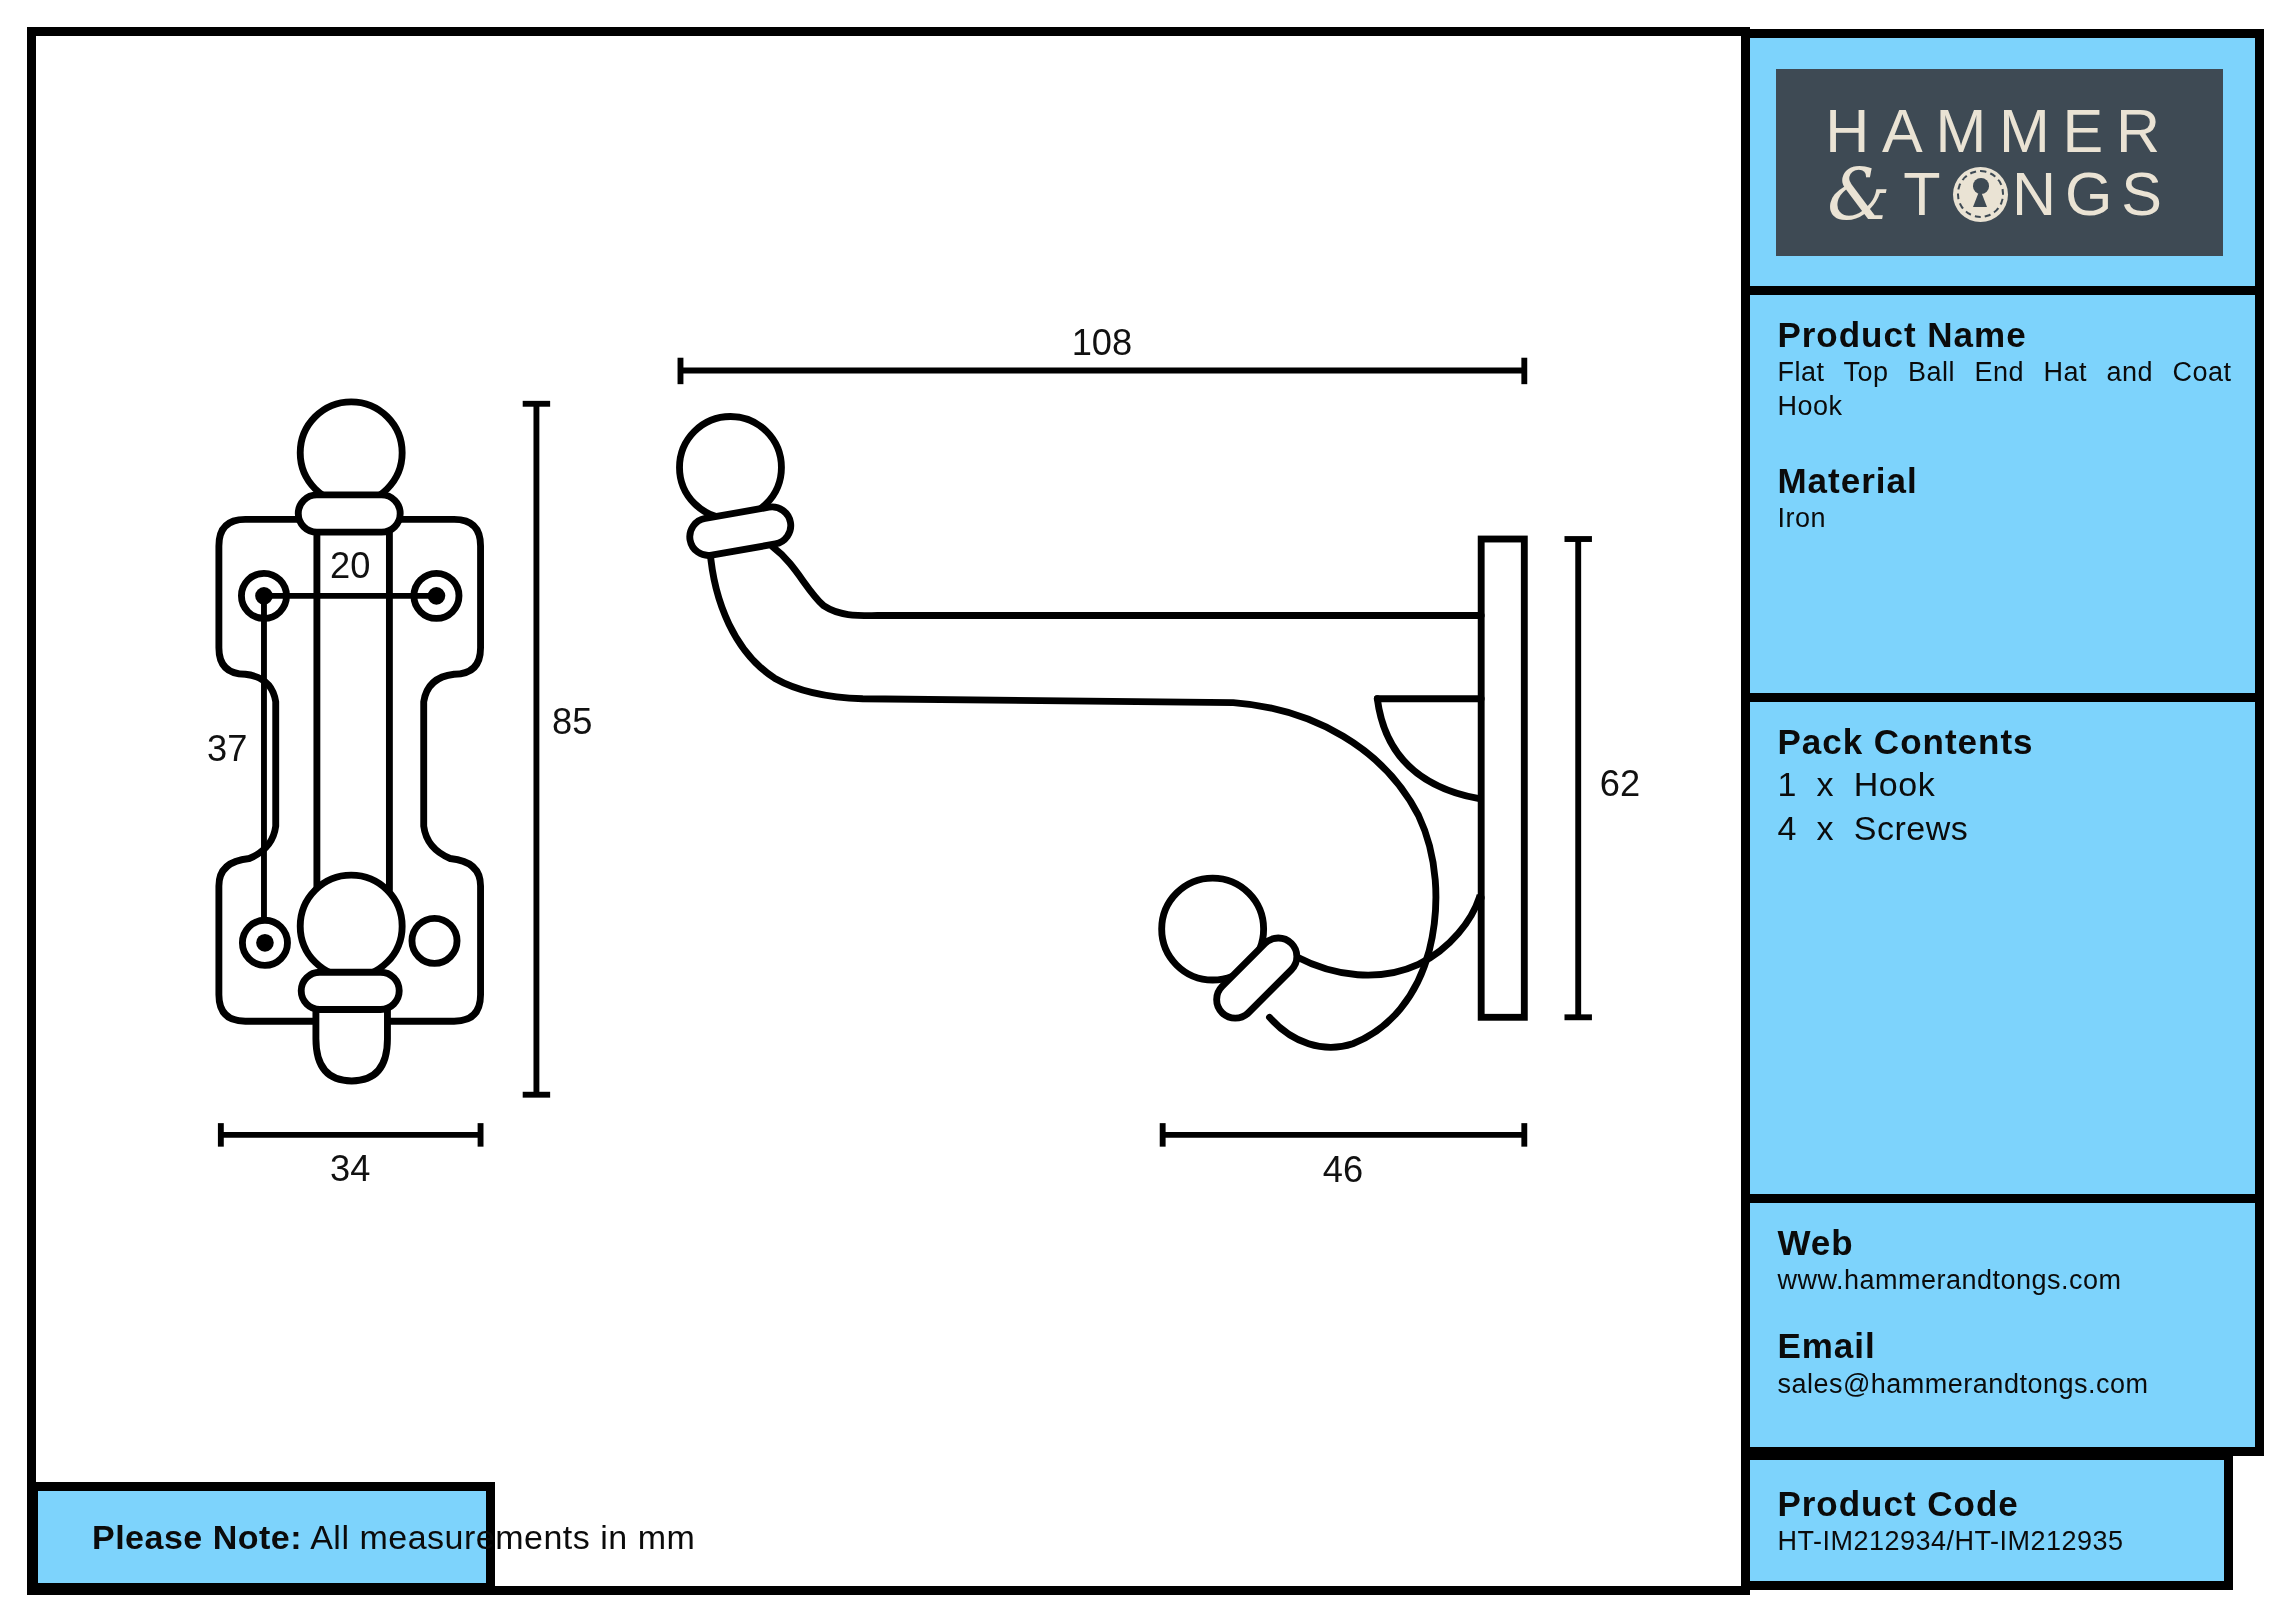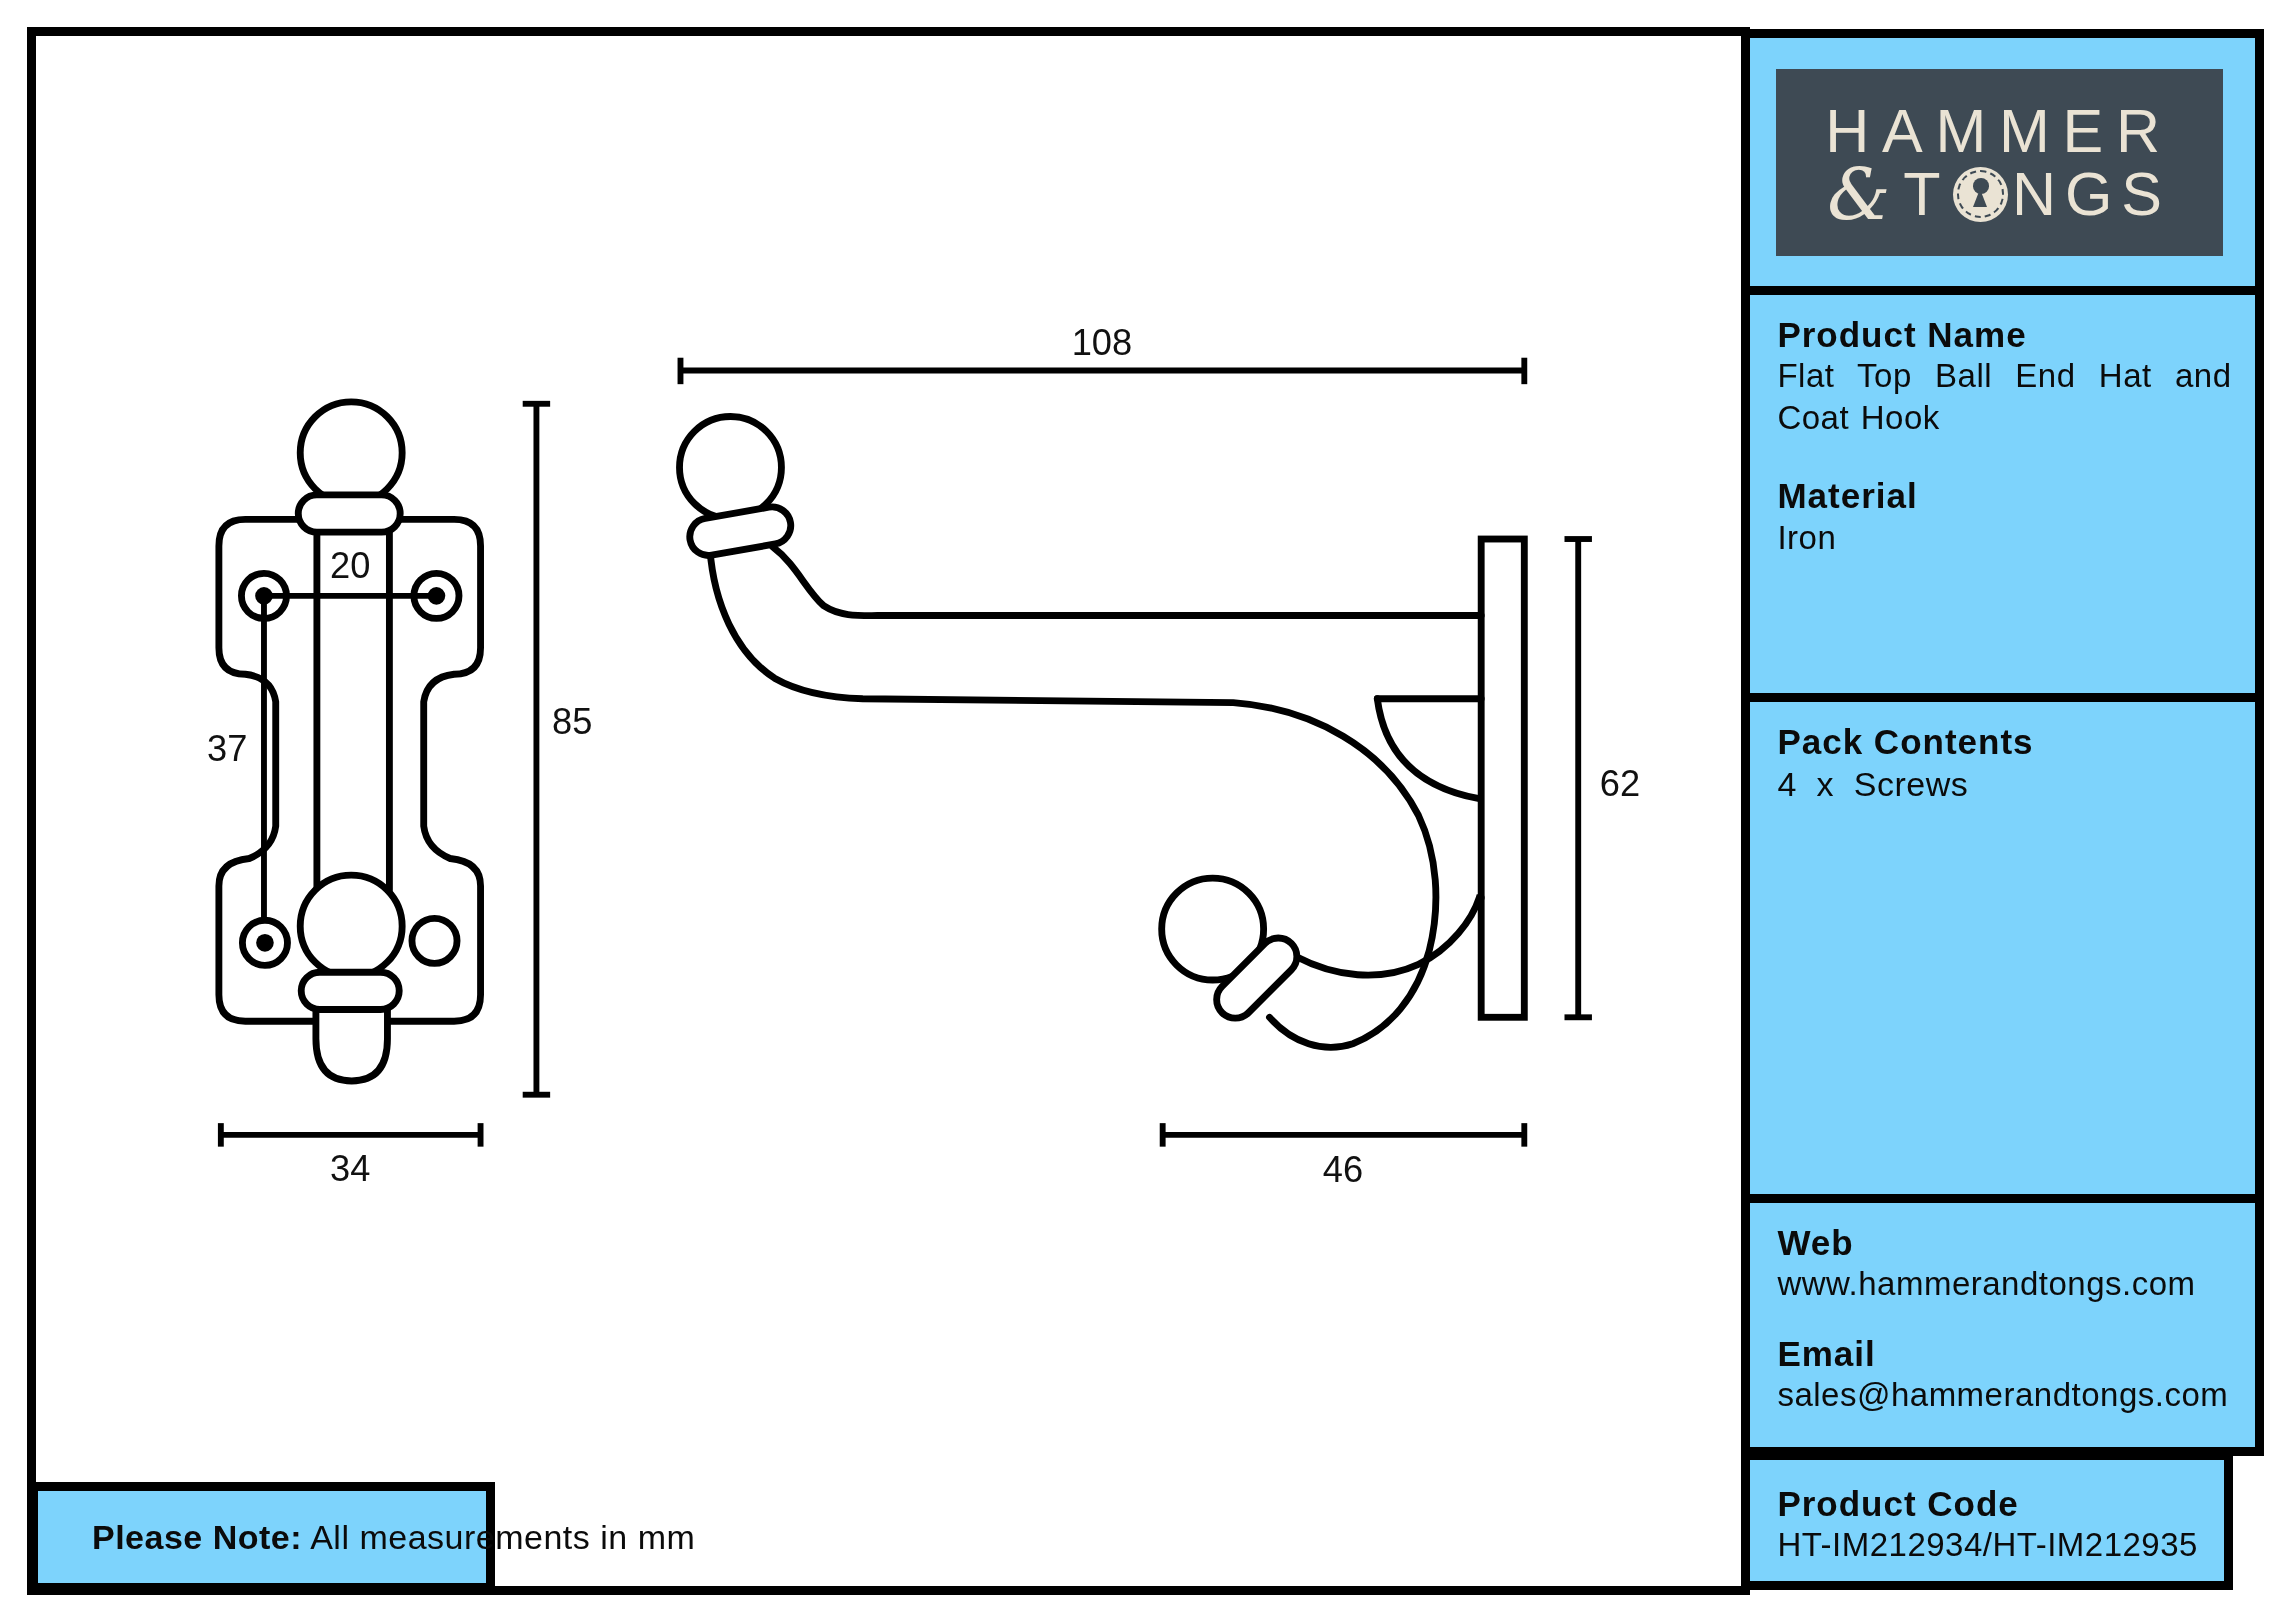--- a/index.html
+++ b/index.html
@@ -10,21 +10,21 @@
   #main-border{left:27.4px;top:27.4px;width:1723px;height:1568px;background:transparent;z-index:0;}
   
   #logo-box{left:1741px;top:29px;width:523px;height:267px;}
   #product-box{left:1741px;top:286px;width:523px;height:417px;}
   #pack-box{left:1741px;top:693px;width:523px;height:511px;}
   #web-box{left:1741px;top:1194px;width:523px;height:262px;}
   #code-box{left:1741px;top:1451px;width:492px;height:139px;}
   #note-box{left:29px;top:1482px;width:466px;height:110px;display:flex;align-items:center;}
   .pad{padding:19.6px 23.5px 0 27.4px;}
   .hdr{font-weight:bold;font-size:35px;letter-spacing:1px;line-height:1.15;}
-  .val{font-size:33px;letter-spacing:0.5px;line-height:1.28;}
+  .val{font-size:27px;letter-spacing:0.5px;line-height:1.28;}
   .just{text-align:justify;word-spacing:2px;}
   .gap{height:37px;}
   .packline{font-size:34px;letter-spacing:0.5px;word-spacing:9.8px;line-height:1.3;}
   #note-box .note-text{font-size:34px;letter-spacing:0.5px;padding-left:42px;white-space:nowrap;margin-left:12px;}
   #note-box b{letter-spacing:0.5px;}
   
   #logo-inner{position:absolute;left:25.5px;top:31px;width:447px;height:187px;background:#3E4A54;
               display:flex;flex-direction:column;align-items:center;justify-content:center;}
   .logo-line{color:#EAE3D4;font-size:61px;line-height:63px;letter-spacing:12.7px;font-weight:400;white-space:nowrap;}
   .logo-line.l2{display:flex;align-items:center;letter-spacing:8.8px;}
@@ -156,20 +156,21 @@
       <div class="val just">Flat Top Ball End Hat and Coat Hook</div>
       <div class="gap"></div>
       <div class="hdr">Material</div>
       <div class="val">Iron</div>
     </div>
   </div>
 
   <div class="box" id="pack-box">
     <div class="pad">
       <div class="hdr">Pack Contents</div>
+      <div class="packline">1 x Hook</div>
       <div class="packline">4 x Screws</div>
     </div>
   </div>
 
   <div class="box" id="web-box">
     <div class="pad">
       <div class="hdr">Web</div>
       <div class="val">www.hammerandtongs.com</div>
       <div style="height:29px"></div>
       <div class="hdr">Email</div>

